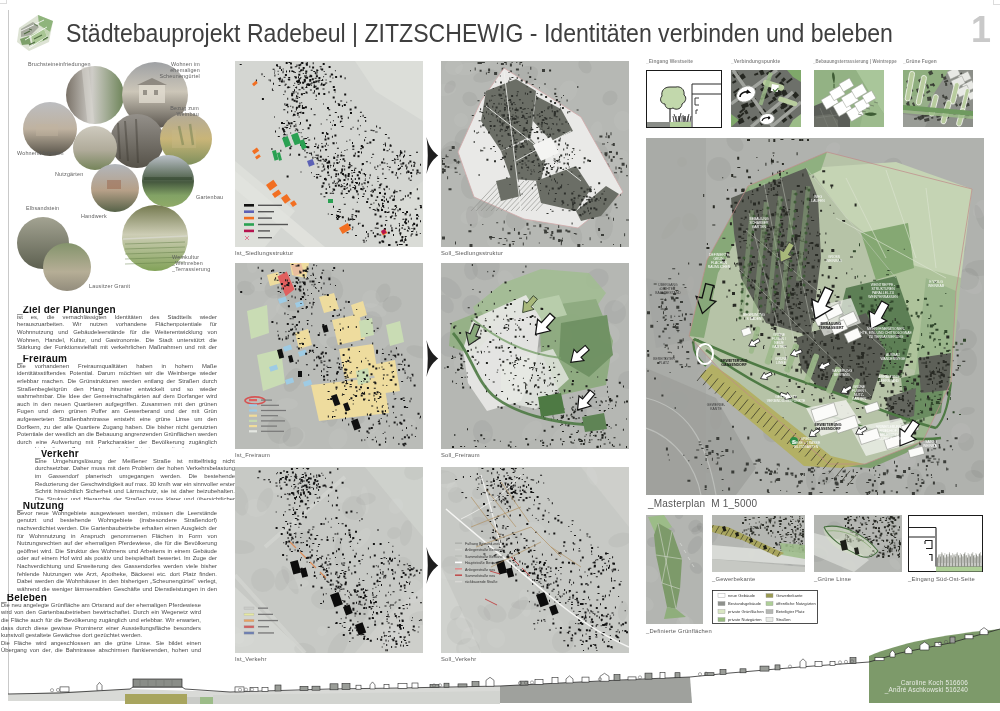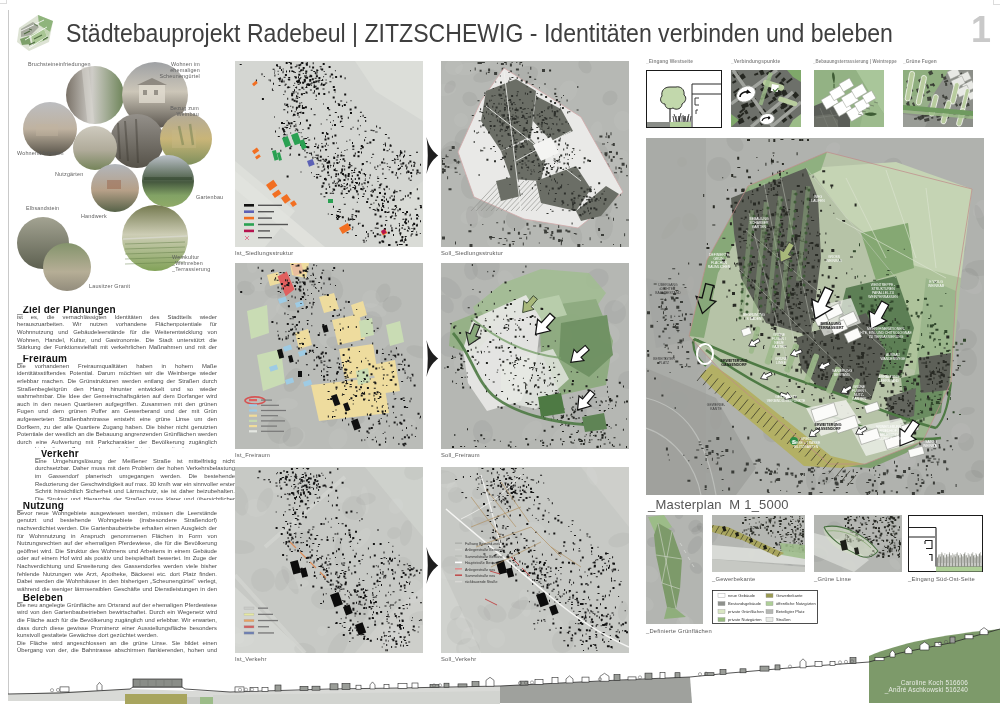--- a/index.html
+++ b/index.html
@@ -152,21 +152,21 @@
 <div class="abs body-text" style="left:35px;top:450px;width:200px;height:50px">
     <h4>_Verkehr</h4>
     <p>Eine Umgehungslösung der Meißener Straße ist mittelfristig nicht durchsetzbar. Daher muss mit dem Problem der hohen Verkehrsbelastung im Gassendorf planerisch umgegangen werden. Die bestehende Reduzierung der Geschwindigkeit auf max. 30 km/h war ein sinnvoller erster Schritt hinsichtlich Sicherheit und Lärmschutz, sie ist daher beizubehalten. Die Struktur und Hierarchie der Straßen muss klarer und übersichtlicher werden.</p>
   </div>
 
 <div class="abs body-text" style="left:17px;top:502px;width:200px;height:90px">
     <h4>_Nutzung</h4>
     <p>Bevor neue Wohngebiete ausgewiesen werden, müssen die Leerstände genutzt und bestehende Wohngebiete (insbesondere Straßendorf) nachverdichtet werden.  Die Gartenbaubetriebe erhalten einen Ausgleich der für Wohnnutzung in Anspruch genommenen Flächen in  Form von Nutzungsrechten auf der ehemaligen Pferdewiese, die für die Bevölkerung geöffnet wird. Die Struktur des Wohnens und Arbeitens in einem Gebäude oder auf einem Hof wird als positiv und beispielhaft bewertet. Im Zuge der Nachverdichtung und Erweiterung des Gassendorfes werden viele bisher fehlende Nutzungen wie Arzt, Apotheke, Bäckerei etc. dort Platz finden. Dabei werden die Wohnhäuser in den bisherigen „Scheunengürtel“ verlegt, während die weniger lärmsensiblen Geschäfte und Dienstleistungen in den zur Straße orientierten Gebäuden Platz finden.</p>
   </div>
 
-<div class="abs body-text" style="left:17px;top:594px;width:200px;height:62px">
+<div class="abs body-text" style="left:1px;top:594px;width:200px;height:62px">
     <h4>_Beleben</h4>
     <p>Die neu angelegte Grünfläche am Ortsrand auf der ehemaligen Pferdewiese wird von den Gartenbaubetrieben bewirtschaftet. Durch ein Wegenetz wird die Fläche auch für die Bevölkerung zugänglich und erlebbar. Wir erwarten, dass durch diese gewisse Prominenz einer Ausstellungsfläche besonders kunstvoll gestaltete Gewächse dort gezüchtet werden.<br>Die Fläche wird angeschlossen an die grüne Linse. Sie bildet einen Übergang von der, die Bahntrasse abschirmen flankierenden, hohen und dichten Bepflanzung zur Wohnbebauung des Stadtteils.</p>
   </div>
 
 <div class="abs" style="left:235px;top:61px"><svg width="188" height="186" viewBox="0 0 188 186">
       <rect width="188" height="186" fill="#d4d6d2"></rect>
       <polygon points="0,100 60,150 30,186 0,186" fill="#dddfda"></polygon>
       <polygon points="120,0 188,0 188,60 140,30" fill="#dcded9"></polygon>
       <polygon points="0,110 90,186 70,186 0,128" fill="#e2e4df" opacity="0.8"></polygon>
       <polygon points="150,150 188,120 188,186 160,186" fill="#dadcd7" opacity="0.8"></polygon>
@@ -1102,21 +1102,21 @@
         <text x="22" y="148">ÜBERGANG</text>
         <text x="22" y="152">DICHTER</text>
         <text x="22" y="156">BAUMBESTAND</text>
         <text x="18" y="222">BEREITGTER</text>
         <text x="18" y="226">PLATZ</text>
         <text x="70" y="268">GEWERBE-</text>
         <text x="70" y="272">KANTE</text>
       </g>
     </svg></div>
 
-<div class="abs cap" style="left:648px;top:498px;font-size:13px;font-weight:400;color:#555555;letter-spacing:0.2px;">_Masterplan  M 1_5000</div>
+<div class="abs cap" style="left:648px;top:498px;font-size:10px;font-weight:400;color:#555555;letter-spacing:0.2px;">_Masterplan  M 1_5000</div>
 
 <div class="abs" style="left:646px;top:515px"><svg width="57" height="109" viewBox="0 0 57 109">
       <rect width="57" height="109" fill="#b3b5b1"></rect>
       <ellipse cx="20" cy="79" rx="7" ry="3" fill="#ffffff" opacity="0.06" transform="rotate(84 20 79)"></ellipse>
       <ellipse cx="7" cy="27" rx="5" ry="6" fill="#000000" opacity="0.05" transform="rotate(92 7 27)"></ellipse>
       <ellipse cx="49" cy="30" rx="10" ry="6" fill="#000000" opacity="0.05" transform="rotate(123 49 30)"></ellipse>
       <ellipse cx="16" cy="27" rx="8" ry="6" fill="#000000" opacity="0.05" transform="rotate(120 16 27)"></ellipse>
       <ellipse cx="39" cy="109" rx="9" ry="8" fill="#ffffff" opacity="0.06" transform="rotate(33 39 109)"></ellipse>
       <ellipse cx="3" cy="59" rx="10" ry="8" fill="#ffffff" opacity="0.06" transform="rotate(29 3 59)"></ellipse>
       <ellipse cx="56" cy="13" rx="6" ry="4" fill="#000000" opacity="0.05" transform="rotate(41 56 13)"></ellipse>

